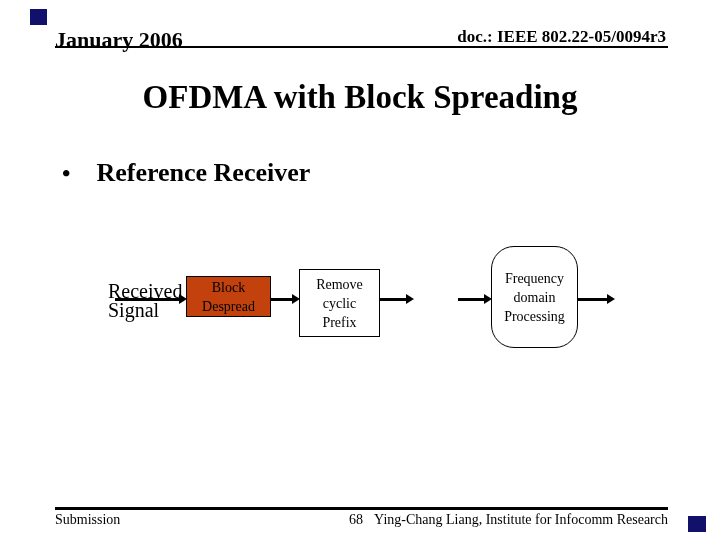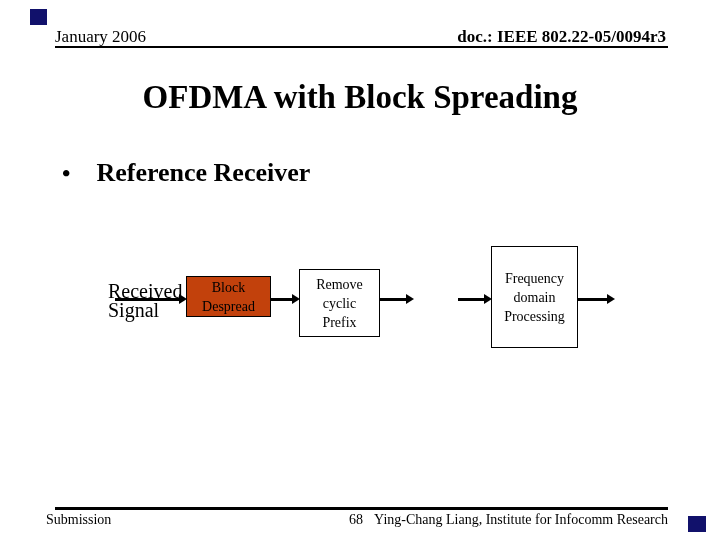--- a/index.html
+++ b/index.html
@@ -12,21 +12,21 @@
     font-family: "Liberation Serif", "DejaVu Serif", serif;
     overflow: hidden;
   }
 
   
   .corner { position: absolute; }
   .corner.tl { left: 30px; top: 9px;  width: 17px; height: 16px; }
   .corner.br { left: 688px; top: 516px; width: 18px; height: 16px; }
 
   
-  .hdr-left  { position: absolute; left: 55px;  top: 27px; font-size: 17px; font-weight: normal; white-space: nowrap; }
+  .hdr-left  { position: absolute; left: 55px;  top: 27px; font-size: 22px; font-weight: bold; white-space: nowrap; }
   .hdr-right { position: absolute; right: 54px; top: 27px; font-size: 17px; font-weight: bold; white-space: nowrap; }
   .hdr-rule  { position: absolute; left: 55px; top: 46px; width: 613px; height: 2px; background: #000; }
 
   
   .title {
     position: absolute; left: 0; top: 79px; width: 720px; margin: 0;
     text-align: center; font-size: 33px; font-weight: bold; line-height: 1.1;
   }
 
   
@@ -41,36 +41,36 @@
 
   .dbox {
     position: absolute; box-sizing: border-box; border: 1px solid #000; background: #fff;
     display: flex; flex-direction: column; align-items: center; justify-content: center;
     text-align: center; font-size: 14px; line-height: 19px;
   }
   .dbox span { display: block; white-space: nowrap; }
   #box-despread   { left: 186px; top: 276px; width: 85px; height: 41px; }
   #box-prefix     { left: 299px; top: 269px; width: 81px; height: 68px; }
   #box-fft        { left: 413px; top: 240px; width: 45px; height: 108px; }
-  #box-processing { left: 491px; top: 246px; width: 87px; height: 102px; }
+  #box-processing { left: 491px; top: 246px; width: 87px; height: 102px; border-radius: 23px; }
 
   .arrow { position: absolute; top: 294px; height: 10px; }
   .arrow .shaft { position: absolute; left: 0; right: 7px; top: 4px; height: 3px; background: #000; }
   .arrow .head  { position: absolute; right: 0; top: 0; width: 0; height: 0;
                   border-top: 5px solid transparent; border-bottom: 5px solid transparent;
                   border-left: 8px solid #000; }
   #arrow-1 { left: 115px; width: 72px; }
   #arrow-2 { left: 271px; width: 29px; }
   #arrow-3 { left: 380px; width: 34px; }
   #arrow-4 { left: 458px; width: 34px; }
   #arrow-5 { left: 578px; width: 37px; }
 
   
   .ftr-rule  { position: absolute; left: 55px; top: 507px; width: 613px; height: 3px; background: #000; }
-  .ftr-left  { position: absolute; left: 46px;  top: 512px; font-size: 14px; white-space: nowrap; }
+  .ftr-left  { position: absolute; left: 55px;  top: 512px; font-size: 14px; white-space: nowrap; }
   .ftr-page  { position: absolute; left: 320px; top: 512px; width: 72px; text-align: center; font-size: 14px; }
   .ftr-right { position: absolute; right: 52px; top: 512px; font-size: 14px; white-space: nowrap; }
 </style>
 </head>
 <body>
 
 <div class="slide">
 
   <div class="corner tl" style="background: rgb(17, 17, 107);"></div>
   <div class="corner br" style="background: rgb(17, 17, 107);"></div>

